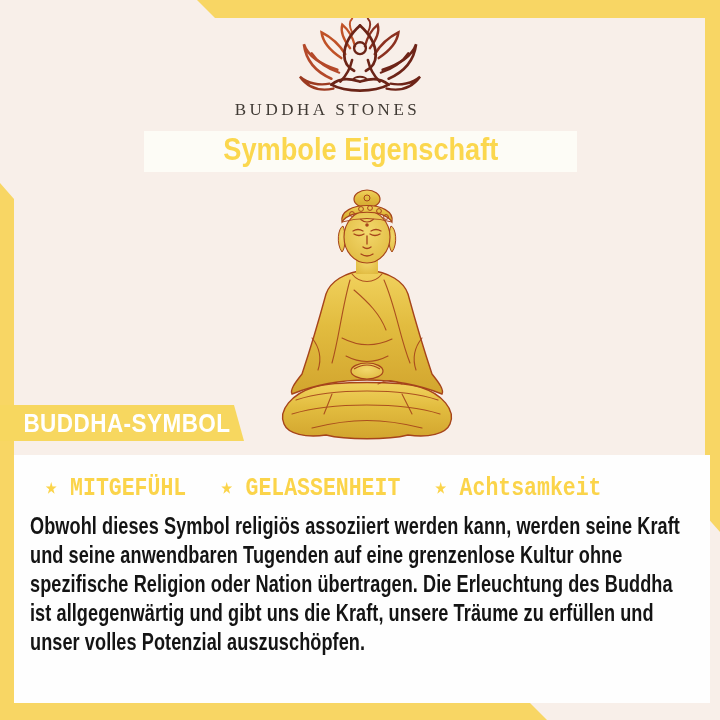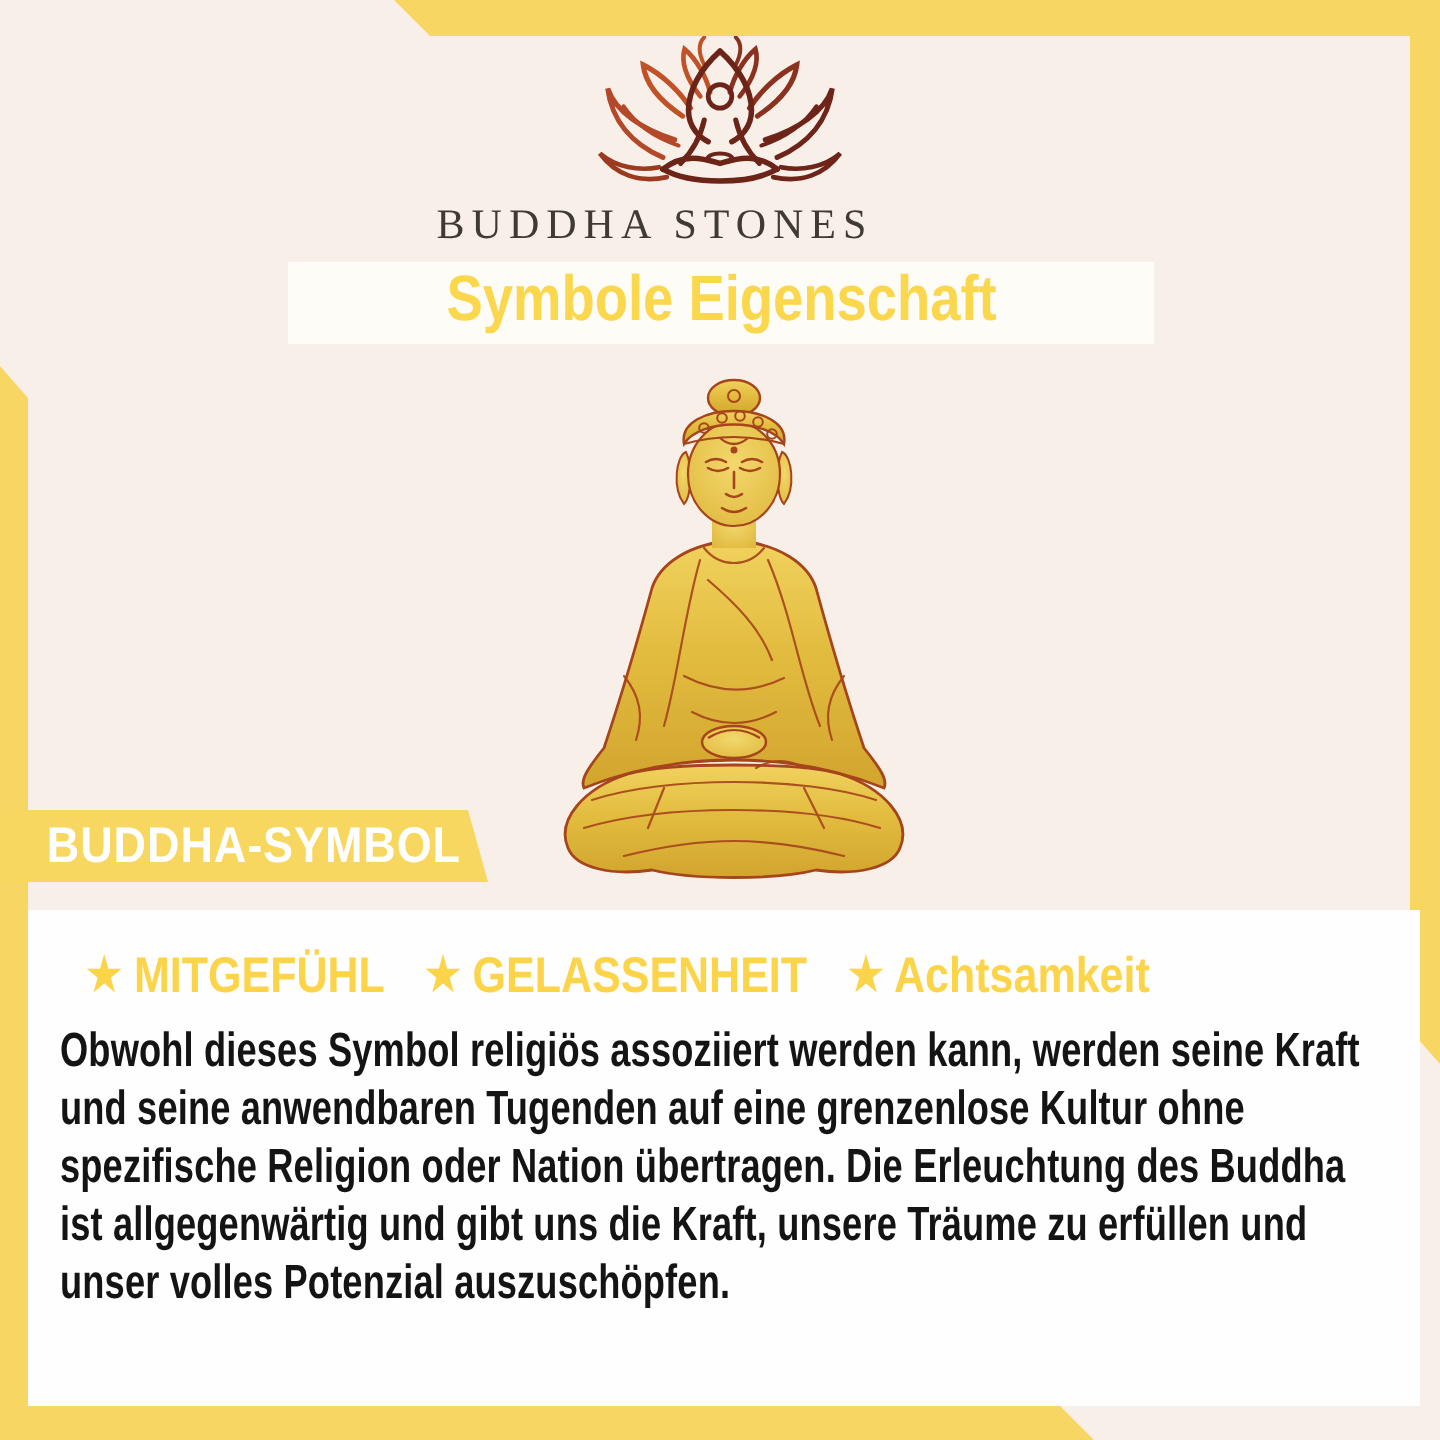--- a/index.html
+++ b/index.html
@@ -13,21 +13,21 @@
   .strip-right{left:705px;top:0;width:15px;height:532px;
     clip-path:polygon(0 0,15px 0,15px 532px,0 515px);}
   .strip-left{left:0;top:183px;width:14px;height:537px;
     clip-path:polygon(0 0,14px 16px,14px 537px,0 537px);}
   .strip-bottom{left:0;top:703px;width:547px;height:17px;
     clip-path:polygon(0 0,530px 0,547px 17px,0 17px);}
 
   
   .logo-wrap{position:absolute;left:296px;top:18px;width:128px;height:84px;}
   .brand-name{position:absolute;left:0;top:100px;width:655px;text-align:center;
-    font-family:"Liberation Serif",serif;font-size:21px;letter-spacing:3.5px;
+    font-family:"Liberation Serif",serif;font-size:17px;letter-spacing:3.5px;
     color:#403a34;font-weight:500;}
 
   
   .banner{position:absolute;left:144px;top:131px;width:433px;height:41px;
     background:#fdfcf6;display:flex;align-items:flex-start;justify-content:center;}
   .banner-text{display:inline-block;color:#fbd74e;font-weight:bold;font-size:32px;
     transform:scaleX(0.85);transform-origin:center;white-space:nowrap;letter-spacing:0px;}
 
   
   .buddha-wrap{position:absolute;left:272px;top:188px;width:190px;height:255px;}
@@ -36,21 +36,21 @@
   .badge{position:absolute;left:0;top:405px;width:244px;height:36px;background:#f7d75f;
     clip-path:polygon(0 0,234px 0,244px 36px,0 36px);
     display:flex;align-items:center;}
   .badge-text{display:inline-block;color:#ffffff;font-weight:bold;font-size:25px;
     padding-left:26px;transform:scaleX(0.9);transform-origin:left center;white-space:nowrap;
     letter-spacing:0.5px;}
 
   
   .panel{position:absolute;left:14px;top:455px;width:696px;height:248px;background:#fefefe;}
 
-  .traits{position:absolute;left:0;top:474px;width:612px;text-align:left;}
+  .traits{position:absolute;left:0;top:474px;width:612px;text-align:left;font-family:Liberation Mono, monospace;}
   .traits-inner{display:inline-block;transform:scaleX(0.86);transform-origin:center;
     white-space:nowrap;color:#fbd44a;font-weight:bold;font-size:25px;}
   .traits-inner .star{font-size:23px;position:relative;top:-1px;}
   .traits-inner .gap{display:inline-block;width:10px;}
 
   .paragraph{position:absolute;left:30px;top:511px;width:884px;
     transform:scaleX(0.755);transform-origin:left top;
     color:#141414;font-weight:bold;font-size:24px;line-height:29px;letter-spacing:0.1px;}
 </style>
 </head>

